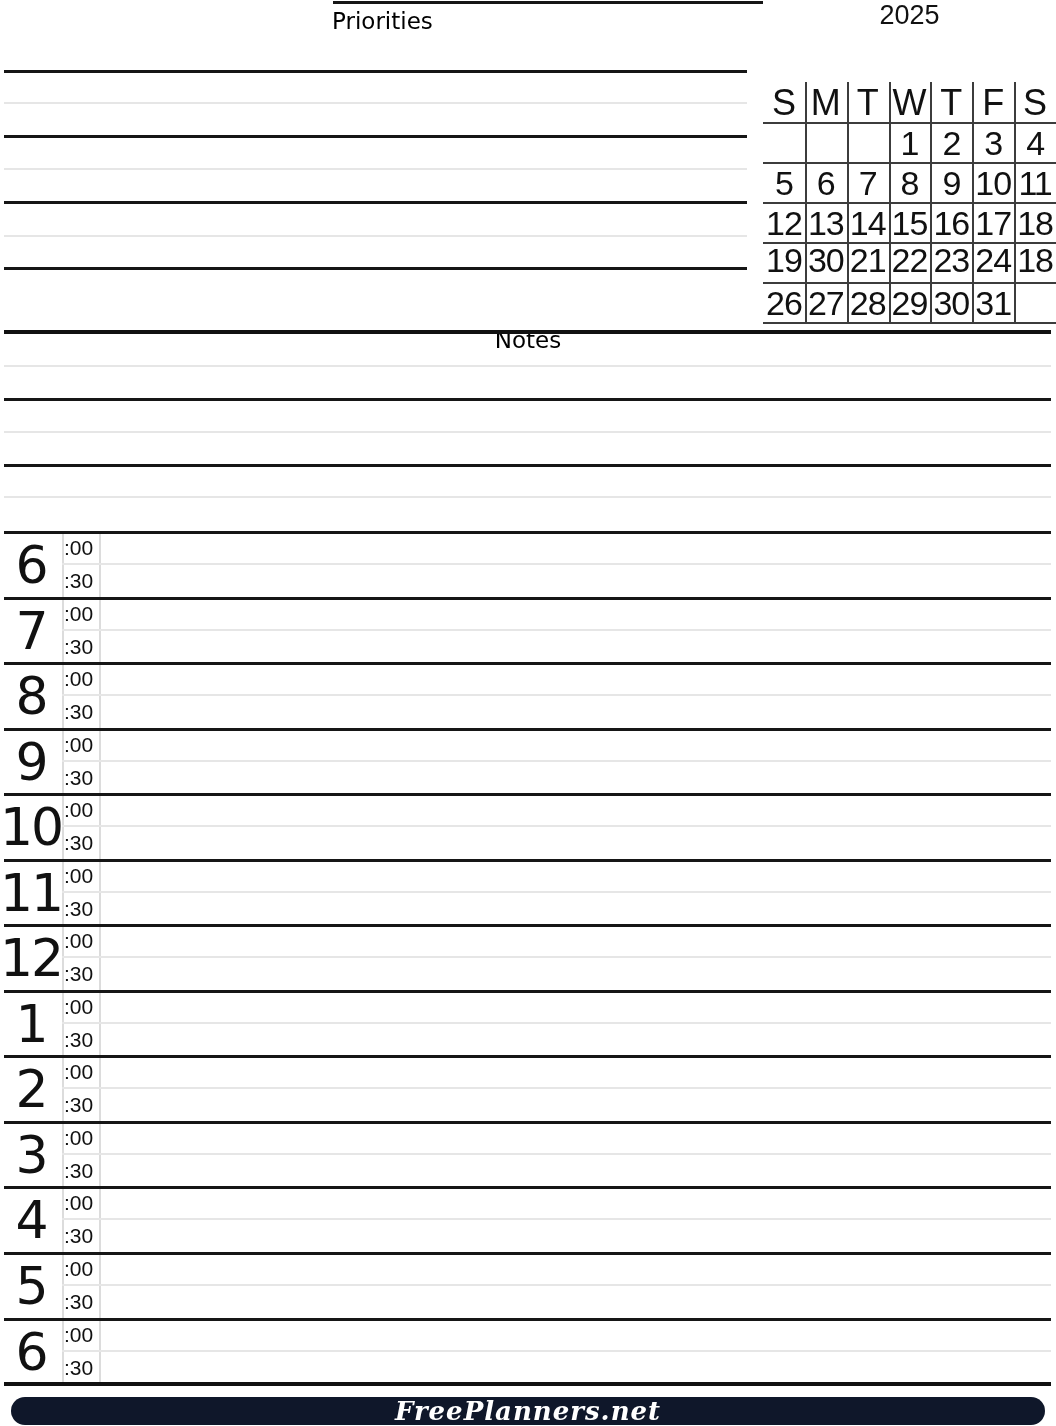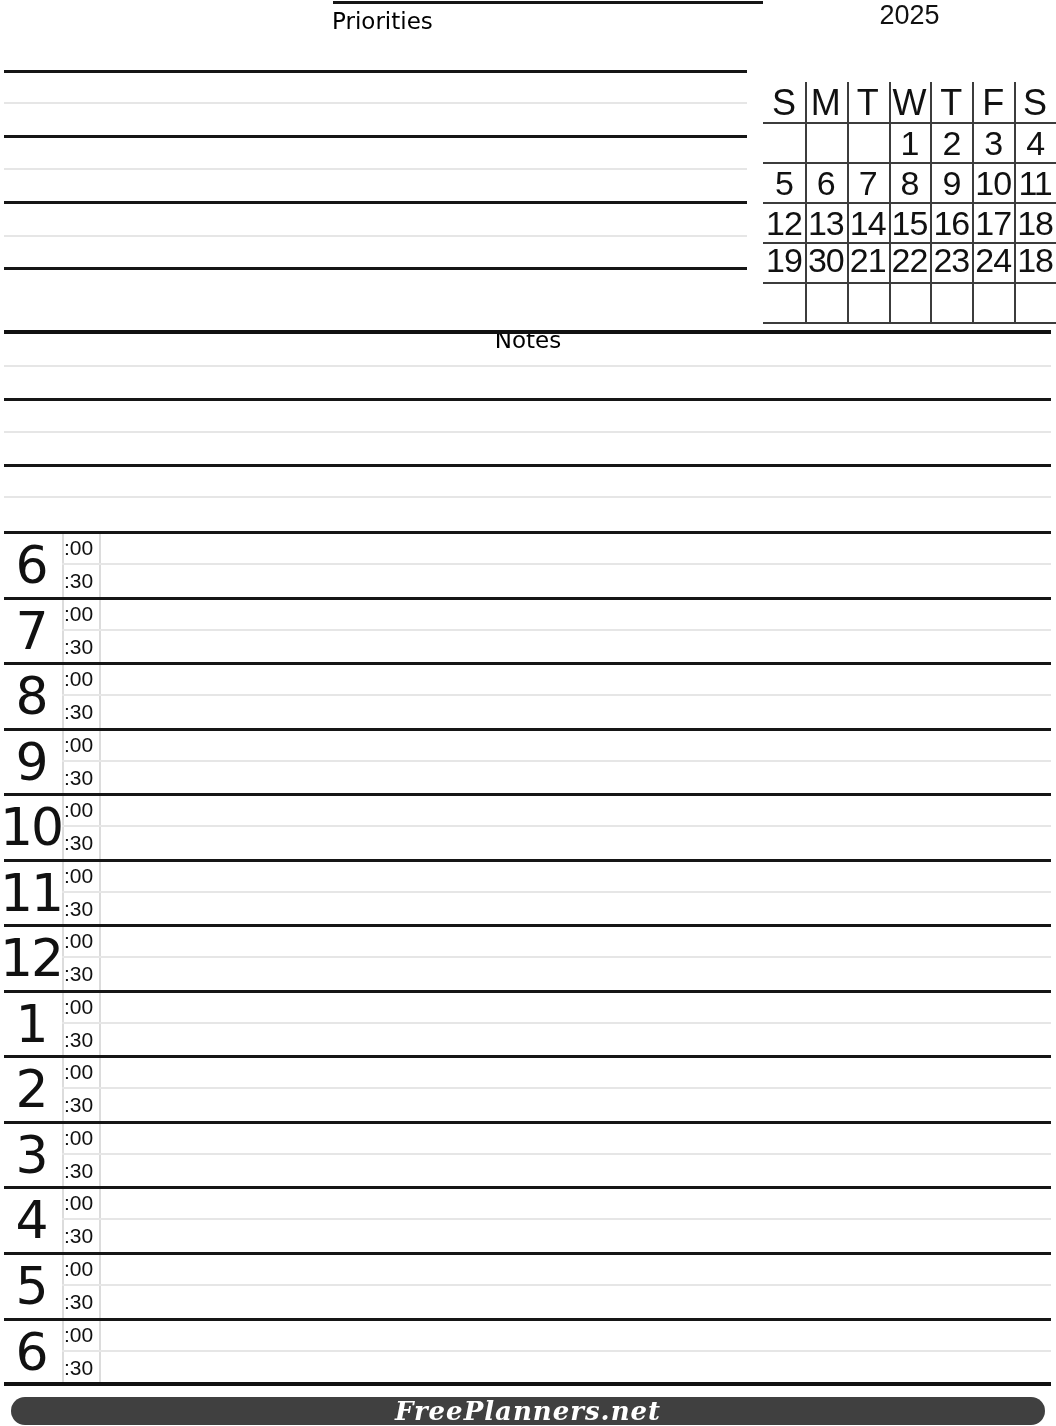--- a/index.html
+++ b/index.html
@@ -41,21 +41,21 @@
     font-size:52px;letter-spacing:-2px;}
   .min-label{position:absolute;left:64px;width:40px;font-size:21px;line-height:24px;
     font-family:"Liberation Sans",sans-serif;}
   .min-00{top:5px;}
   .min-30{top:38px;}
   .half-line{position:absolute;left:62px;top:32px;width:989px;height:2px;background:#e6e6e6;}
   .sched-vline{position:absolute;top:531px;height:852px;width:2px;background:#dcdcdc;}
 
   
   #footer-bar{position:absolute;left:11px;top:1397px;width:1034px;height:28px;
-    background:#404040;border-radius:14px;display:flex;align-items:center;justify-content:center;}
+    background:#0f172a;border-radius:14px;display:flex;align-items:center;justify-content:center;}
   #footer-brand{font-family:"DejaVu Serif","Liberation Serif",serif;font-style:italic;
     font-weight:bold;font-size:26px;color:#ffffff;letter-spacing:1px;line-height:28px;}
 </style>
 </head>
 <body>
 
 <div id="page">
 
   <div class="ln ln-dark" style="left:333px;top:1px;width:430px;"></div>
 
@@ -123,20 +123,29 @@
   </div>
   <div class="cal-row cal-week" style="top:240px;height:56px;">
     <div class="cal-cell">19</div>
     <div class="cal-cell">30</div>
     <div class="cal-cell">21</div>
     <div class="cal-cell">22</div>
     <div class="cal-cell">23</div>
     <div class="cal-cell">24</div>
     <div class="cal-cell">18</div>
   </div>
+  <div class="cal-row cal-week" style="top:283px;height:40px;">
+    <div class="cal-cell">26</div>
+    <div class="cal-cell">27</div>
+    <div class="cal-cell">28</div>
+    <div class="cal-cell">29</div>
+    <div class="cal-cell">30</div>
+    <div class="cal-cell">31</div>
+    <div class="cal-cell"></div>
+  </div>
 
   <div class="sec-label" id="notes-label">Notes</div>
   <div class="ln ln-thick" style="left:4px;top:330px;width:1047px;"></div>
   <div class="ln ln-light" style="left:4px;top:365px;width:1047px;"></div>
   <div class="ln ln-dark" style="left:4px;top:398px;width:1047px;"></div>
   <div class="ln ln-light" style="left:4px;top:431px;width:1047px;"></div>
   <div class="ln ln-dark" style="left:4px;top:464px;width:1047px;"></div>
   <div class="ln ln-light" style="left:4px;top:496px;width:1047px;"></div>
 
   <div class="sched-vline" style="left:62px;"></div>

